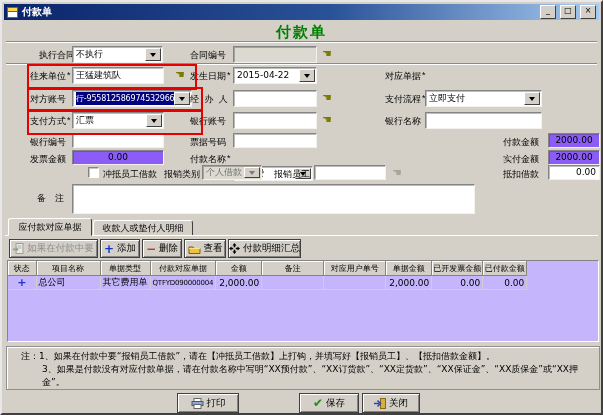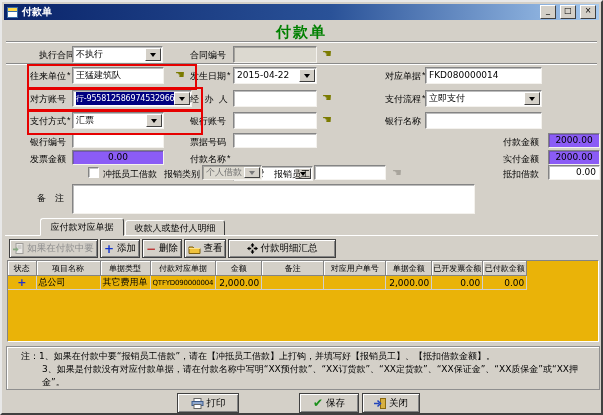--- a/index.html
+++ b/index.html
@@ -36,30 +36,30 @@
   .dis-arrow::after{border-top-color:#7a7a7a;}
   .sel{background:#000080;color:#fff;font-size:8px;letter-spacing:-.2px;}
   .hand{position:absolute;font-size:11px;line-height:11px;color:#7b7b00;cursor:pointer;}
   .hand.gray{color:#a8a49c;}
   .redbox{position:absolute;border:2px solid #e60000;pointer-events:none;z-index:5;}
   .checkbox{position:absolute;width:11px;height:11px;background:#fff;box-sizing:border-box;
     border:1px solid;border-color:#848484 #fff #fff #848484;box-shadow:inset 1px 1px 0 rgba(64,64,64,.3);}
   
   .tab{position:absolute;box-sizing:border-box;background:#d4d0c8;border:1px solid;
     border-color:#fff #404040 #d4d0c8 #fff;border-radius:3px 3px 0 0;
-    display:flex;align-items:center;justify-content:center;font-size:9px;margin-left:32px;}
+    display:flex;align-items:center;justify-content:center;font-size:9px;}
   .tab.inactive{border-bottom-color:#404040;}
   .panelline{position:absolute;left:3px;right:3px;border-top:1px solid #fff;}
   .btn{position:absolute;box-sizing:border-box;background:#d4d0c8;border:1px solid #404040;
     box-shadow:inset 1px 1px 0 #fff,inset -1px -1px 0 #848484;
     display:flex;align-items:center;justify-content:center;gap:3px;font-size:9.5px;cursor:pointer;}
   .btn .ig{font-weight:bold;font-size:12px;line-height:10px;}
   .btn.disb{color:#8d8d8d;cursor:default;}
   
-  .tablewrap{position:absolute;left:5px;top:258px;width:592px;height:82px;background:#eab308;box-sizing:border-box;
+  .tablewrap{position:absolute;left:5px;top:258px;width:592px;height:82px;background:#c4b5fd;box-sizing:border-box;
     border:1px solid;border-color:#848484 #fff #fff #848484;overflow:hidden;}
   table{border-collapse:collapse;table-layout:fixed;}
   th{background:#d4d0c8;font-weight:normal;font-size:8px;height:14px;padding:0 1px;
     border-right:1px solid #848484;border-bottom:1px solid #848484;
     box-shadow:inset 1px 1px 0 #fff;overflow:hidden;white-space:nowrap;}
   td{font-size:9px;height:13px;padding:0 2px;border-right:1px solid #cfcfcf;border-bottom:1px solid #cfcfcf;
     overflow:hidden;white-space:nowrap;}
   td.num{text-align:right;}
   td.cdoc{font-size:7px;letter-spacing:-.2px;}
   .rowplus{color:#2233cc;font-weight:bold;font-size:11px;line-height:11px;display:block;text-align:center;}
@@ -103,21 +103,20 @@
   <div class="redbox" style="left:25px;top:62px;width:166px;height:22px"></div>
   <span class="lbl" style="left:28px;top:68px">往来单位*</span>
   <div class="field" style="left:70px;top:65px;width:92px">王猛建筑队</div>
   <span class="hand" style="left:173px;top:67px">☚</span>
   <span class="lbl" style="left:188px;top:68px">发生日期*</span>
   <div class="field combo" style="left:231px;top:65px;width:84px">
     <span class="cv">2015-04-22</span>
     <span class="arrow"></span>
   </div>
   <span class="lbl" style="left:383px;top:68px">对应单据*</span>
-  <div class="field" style="left:423px;top:65px;width:117px">FKD080000014</div>
 
   <div class="redbox" style="left:25px;top:85px;width:172px;height:21px"></div>
   <span class="lbl" style="left:28px;top:91px">对方账号</span>
   <div class="field combo" style="left:70px;top:88px;width:120px">
     <span class="cv sel">行-95581258697453296665</span>
     <span class="arrow"></span>
   </div>
   <span class="lbl" style="left:188px;top:91px">经 办 人</span>
   <div class="field" style="left:231px;top:88px;width:84px"></div>
   <span class="hand" style="left:320px;top:90px">☚</span>
@@ -193,21 +192,21 @@
     <span class="ig" style="color:#bb3333">−</span>
     <span>删除</span>
   </div>
   <div class="btn" style="left:182px;top:237px;width:42px;height:19px">
     <svg width="13" height="10">
         <path d="M1 3 h4 l1 1.5 h6 v5 h-11 z" fill="#f0c23c" stroke="#7d5f10"></path>
         <path d="M1 4.5 h11" stroke="#fbe18a"></path>
       </svg>
     <span>查看</span>
   </div>
-  <div class="btn" style="left:226px;top:237px;width:108px;height:19px">
+  <div class="btn" style="left:226px;top:237px;width:73px;height:19px">
     <svg width="11" height="11">
         <path d="M5.5 0 L7.5 2.5 H6.3 V4.2 H4.7 V2.5 H3.5 Z" fill="#000"></path>
         <path d="M5.5 11 L3.5 8.5 H4.7 V6.8 H6.3 V8.5 H7.5 Z" fill="#000"></path>
         <path d="M0 5.5 L2.5 3.5 V4.7 H4.2 V6.3 H2.5 V7.5 Z" fill="#000"></path>
         <path d="M11 5.5 L8.5 7.5 V6.3 H6.8 V4.7 H8.5 V3.5 Z" fill="#000"></path>
       </svg>
     <span>付款明细汇总</span>
   </div>
 
   <div class="tablewrap">

